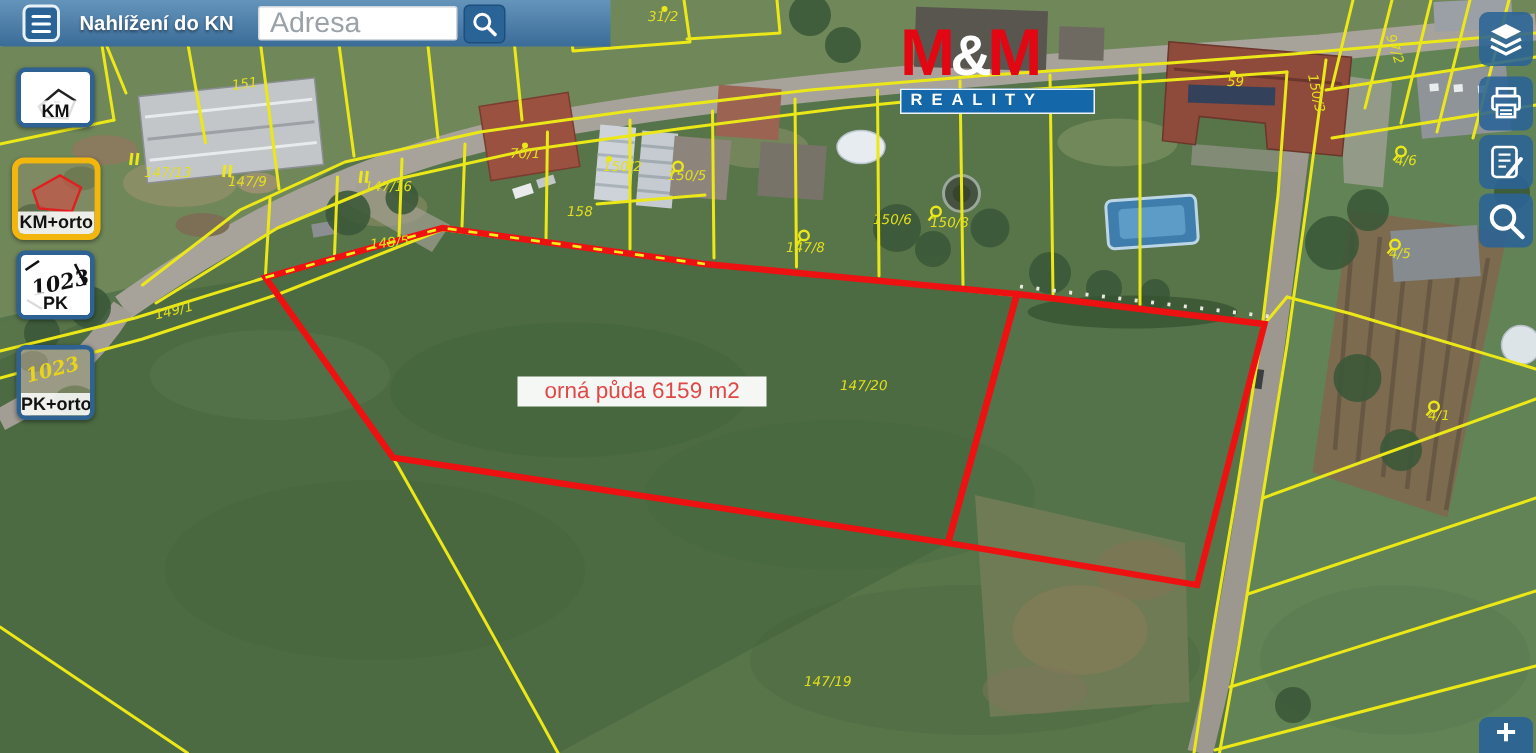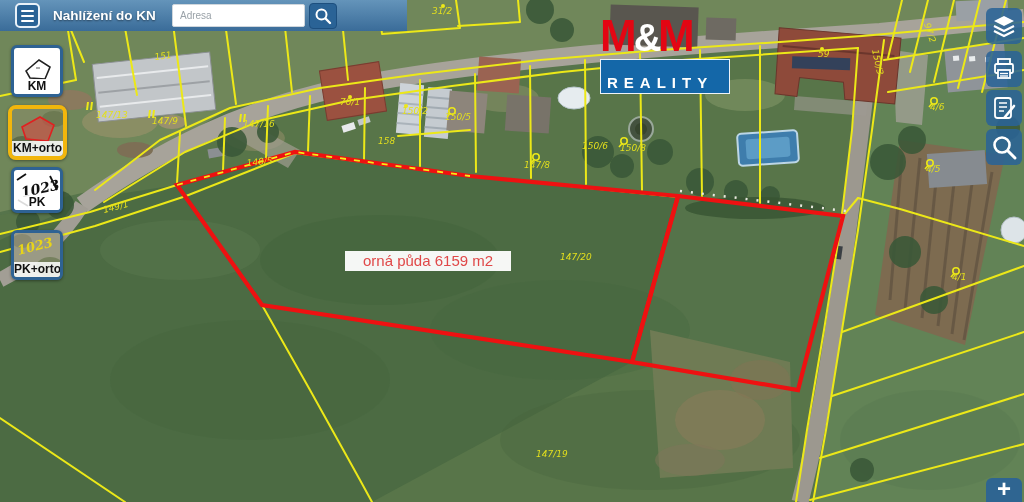--- a/index.html
+++ b/index.html
@@ -11,31 +11,31 @@
   .header{position:absolute;left:0;top:0;width:407px;height:31px;
     background:linear-gradient(#639100,#3a6c99);
     background:linear-gradient(#6494ba,#3a6c99);z-index:30;}
   .hamburger{position:absolute;left:15px;top:3px;width:25px;height:25px;background:#2a6396;
     border:2px solid #e9f1f8;border-radius:5px;cursor:pointer;display:flex;flex-direction:column;
     justify-content:center;gap:3px;align-items:center;}
   .hamburger i{display:block;width:13px;height:2px;background:#fff;border-radius:1px;}
   .app-title{position:absolute;left:53px;top:0;height:31px;line-height:31px;color:#fff;
     font-size:13.5px;font-weight:bold;text-shadow:0 1px 2px rgba(0,0,0,.45);white-space:nowrap;}
   .addr-input{position:absolute;left:172px;top:4px;width:133px;height:23px;border:1px solid #cfd6dc;
-    border-radius:2px;padding:0 7px;font-size:10px;color:#333;outline:none;}
+    border-radius:2px;padding:0 7px;font-size:19px;color:#333;outline:none;}
   .addr-input::placeholder{color:#9aa2a8;}
   .search-btn{position:absolute;left:309px;top:3px;width:28px;height:26px;background:#2a6396;
     border:1px solid #1d4f7e;border-radius:4px;cursor:pointer;display:flex;align-items:center;justify-content:center;}
   
   .map-btn{position:absolute;z-index:25;border:3px solid #2e6293;border-radius:6px;background:#fff;
     overflow:hidden;cursor:pointer;box-shadow:0 1px 3px rgba(0,0,0,.4);}
   .map-btn .thumb{position:absolute;inset:0;}
   .map-btn .lbl{position:absolute;left:0;right:0;bottom:0;text-align:center;font-size:12px;
     font-weight:bold;color:#111;background:rgba(255,255,255,.85);line-height:15px;}
-  .btn-km{left:11px;top:45px;width:52px;height:52px;}
+  .btn-km{left:11px;top:45px;width:52px;height:40px;}
   .btn-kmorto{left:8px;top:105px;width:59px;height:55px;border:4px solid #f2b60c;border-radius:8px;}
   .btn-pk{left:11px;top:167px;width:52px;height:46px;}
   .btn-pkorto{left:11px;top:230px;width:52px;height:50px;}
   .thumb-orto{background:linear-gradient(135deg,#8c9a6d,#6b7d55 55%,#9a8f6d);}
   .thumb-pkorto{background:linear-gradient(135deg,#b0a893,#8f9480 60%,#7d8a6d);}
   
   .tool-btn{position:absolute;left:986px;width:36px;height:36px;background:rgba(42,99,150,.88);
     border-radius:6px;z-index:25;cursor:pointer;display:flex;align-items:center;justify-content:center;}
   .tb-layers{top:8px;} .tb-print{top:51px;} .tb-report{top:90px;} .tb-search{top:129px;}
   .plus-btn{position:absolute;left:986px;top:478px;width:36px;height:36px;background:rgba(42,99,150,.92);
@@ -45,21 +45,21 @@
   .area-label{position:absolute;background:rgba(255,255,255,.95);color:#e04848;font-size:15px;
     padding:1px 18px 2px;white-space:nowrap;z-index:15;}
   .al-1{left:345px;top:251px;}
   .al-2{left:683px;top:294px;}
   
   .watermark{position:absolute;left:600px;top:16px;width:130px;z-index:14;}
   .watermark .mm{font-weight:bold;font-size:44px;line-height:40px;letter-spacing:-3px;
     font-family:"Liberation Sans",sans-serif;}
   .watermark .mm .m{color:#e30613;} .watermark .mm .amp{color:#fff;font-size:38px;}
   .watermark .bar{margin-top:1px;background:#1467a8;border:1px solid #eef3f8;color:#fff;
-    font-weight:bold;font-size:15px;letter-spacing:6px;padding:14px 0 2px 6px;}
+    font-weight:bold;font-size:11px;letter-spacing:6px;padding:1px 0 2px 6px;}
 </style>
 </head>
 <body>
 
 <div class="stage">
 
   <svg class="map" width="1024" height="502" viewBox="0 0 1024 502">
 
     <g>
       <rect width="1024" height="502" fill="#56744b"></rect>

